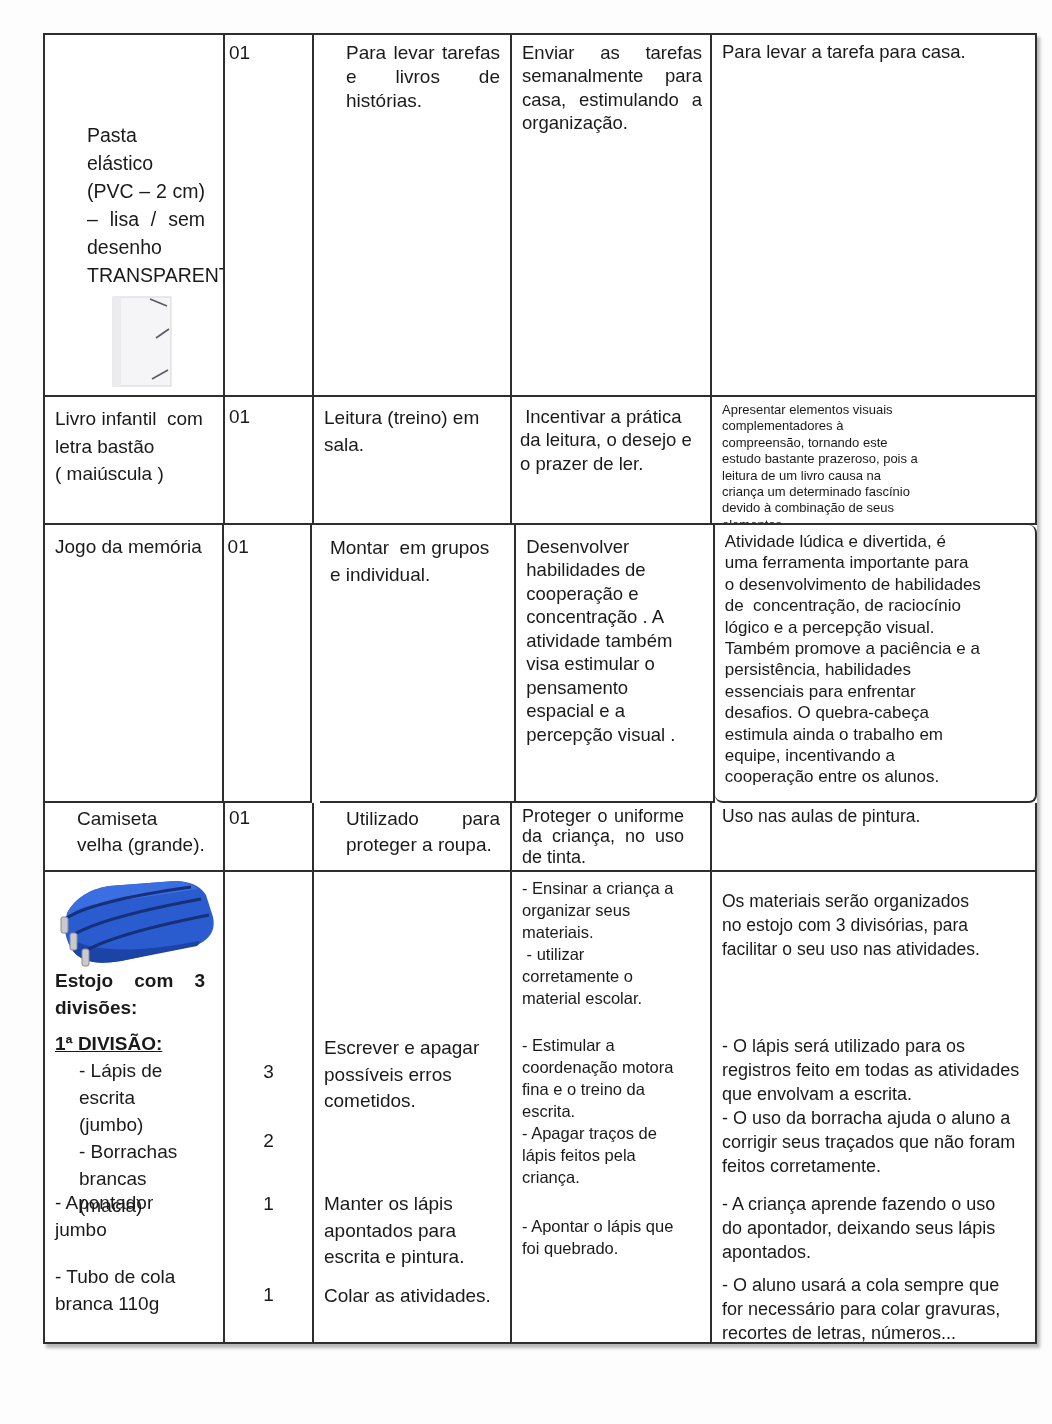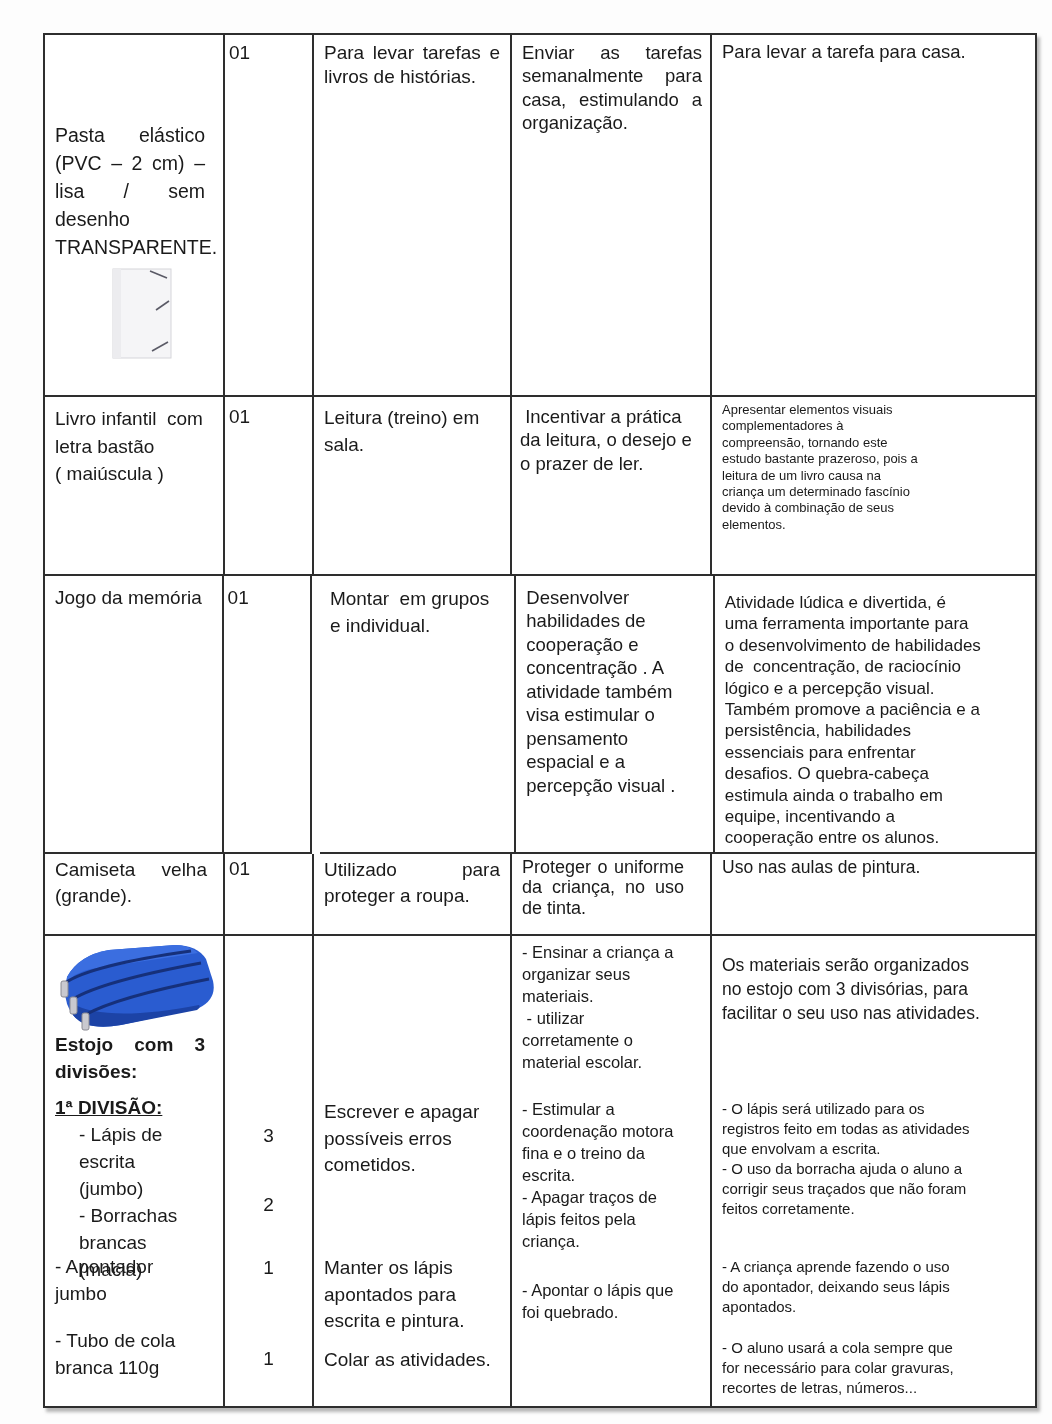--- a/index.html
+++ b/index.html
@@ -14,41 +14,41 @@
     border-top:2px solid #2e2e2e;border-left:2px solid #2e2e2e;
     box-shadow:3px 4px 3px rgba(125,125,125,.55);
   }
   .tr{display:flex;}
   .td{
     border-right:2px solid #2e2e2e;border-bottom:2px solid #2e2e2e;
     box-sizing:border-box;position:relative;overflow:hidden;
     font-size:19px;line-height:1.22;padding:6px 10px;
   }
   .c1{width:180px}.c2{width:89px}.c3{width:198px}.c4{width:200px}.c5{width:325px}
-  .r1{height:362px}.r2{height:179px}.r3{height:278px}.r4{height:82px}.r5{height:472px}
+  .r1{height:362px}.r2{height:128px}.r3{height:278px}.r4{height:69px}.r5{height:472px}
   .pre{white-space:pre-wrap;}
-  .just{text-align:justify;}
+  .just{text-align:justify;padding-left:32px;}
   .qtycell{padding:6px 4px;}
   
   .r1 .c1{padding:86px 18px 0 10px;font-size:19.5px;line-height:1.44;}
   .r1 .c3{line-height:1.27;}
   .r1 .c4{padding:6px 8px 6px 10px;font-size:18.5px;line-height:1.27;}
   .r1 .c5{font-size:18.5px;}
   .folder-img{width:66px;margin:4px auto 0;transform:translateX(13px);}
   
   .r2 .td{padding-top:8px;}
   .r2 .c1{line-height:1.45;}
   .r2 .c3{line-height:1.4;}
   .r2 .c4{font-size:18.5px;line-height:1.27;padding-left:8px;}
   .r2 .c5{font-size:13px;line-height:1.26;padding-top:5px;}
   
   .r3 .td{padding-top:10px;}
   .r3 .c3{line-height:1.4;margin-left:8px;}
   .r3 .c4{font-size:18.5px;line-height:1.27;}
-  .r3 .c5{font-size:17px;line-height:1.26;padding-top:16px;}
+  .r3 .c5{font-size:17px;line-height:1.26;padding-top:6px;border-radius:8px;}
   
   .r4 .td{padding-top:3px;}
   .r4 .c1{line-height:1.35;padding-right:16px;}
   .r4 .c3{line-height:1.35;}
   .r4 .c4{font-size:18px;line-height:1.13;padding:3px 26px 0 10px;}
   .r4 .c5{font-size:17.5px;}
   
   .r5 .td{padding:0;}
   .blk{position:absolute;left:10px;right:8px;white-space:pre-wrap;}
   .r5 .c1 .blk{right:18px;line-height:1.42;}
@@ -57,21 +57,21 @@
   .divisao-head{top:159px;font-weight:bold;text-decoration:underline;}
   .itens-blk{top:186px;margin-left:24px;}
   .apontador-blk{top:318px;}
   .cola-blk{top:392px;}
   .q3{top:188px}.q2{top:257px}.q1a{top:320px}.q1b{top:411px}
   .r5 .c2 .blk{left:0;right:0;text-align:center;}
   .r5 .c3 .blk{line-height:1.4;}
   .uso1{top:163px}.uso2{top:319px}.uso3{top:411px}
   .r5 .c4 .blk{font-size:16.5px;line-height:1.33;}
   .obj0{top:6px}.obj1{top:163px}.obj2{top:344px}.obj3{top:423px}
-  .r5 .c5 .blk{font-size:15px;line-height:1.33;right:14px;}
+  .r5 .c5 .blk{font-size:18px;line-height:1.33;right:14px;}
   .jus0{top:6px;font-size:17.5px !important;line-height:1.36 !important;margin-top:12px;}
   .jus1{top:163px}.jus2{top:321px}.jus3{top:402px}
 </style>
 </head>
 <body>
 
 <div class="tbl">
 
   <div class="tr r1">
     <div class="td c1">

